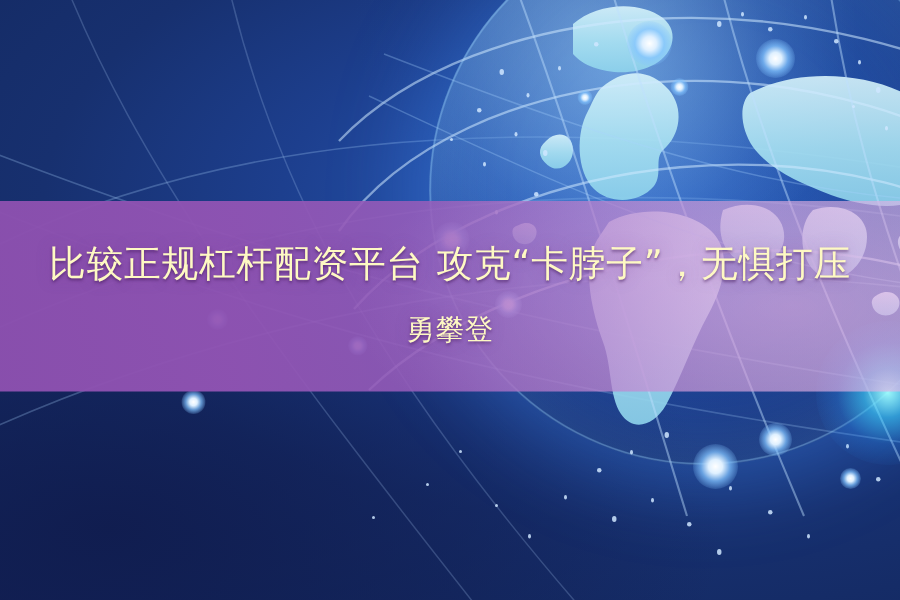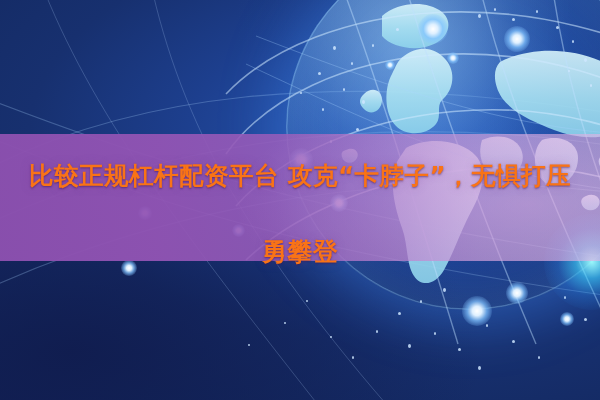--- a/index.html
+++ b/index.html
@@ -80,31 +80,30 @@
 
   
   .caption{
     position:absolute;left:0;top:134px;width:600px;height:127px;
     display:flex;flex-direction:column;
     align-items:center;justify-content:center;
     gap:4px;
     padding:0 6px;
   }
   .cap-line{
-    color:#f97316;
-    font-weight:700;
+    color:#fef9c3;
+    font-weight:400;
     font-size:25px;
     line-height:40px;
     letter-spacing:.5px;
     white-space:nowrap;
     text-shadow:0 1px 2px rgba(60,20,80,.55),0 0 10px rgba(120,60,150,.35);
-    margin-top:32px;
   }
   .cap-line-1{font-size:24.5px;}
-  .cap-line-2{font-size:25px;}
+  .cap-line-2{font-size:19px;}
 </style>
 </head>
 <body>
 
 <div id="stage">
 
   <div class="bg-base"></div>
   <div class="bg-vignette"></div>
 
   <svg style="position:absolute;inset:0;width:600px;height:400px;overflow:visible">

